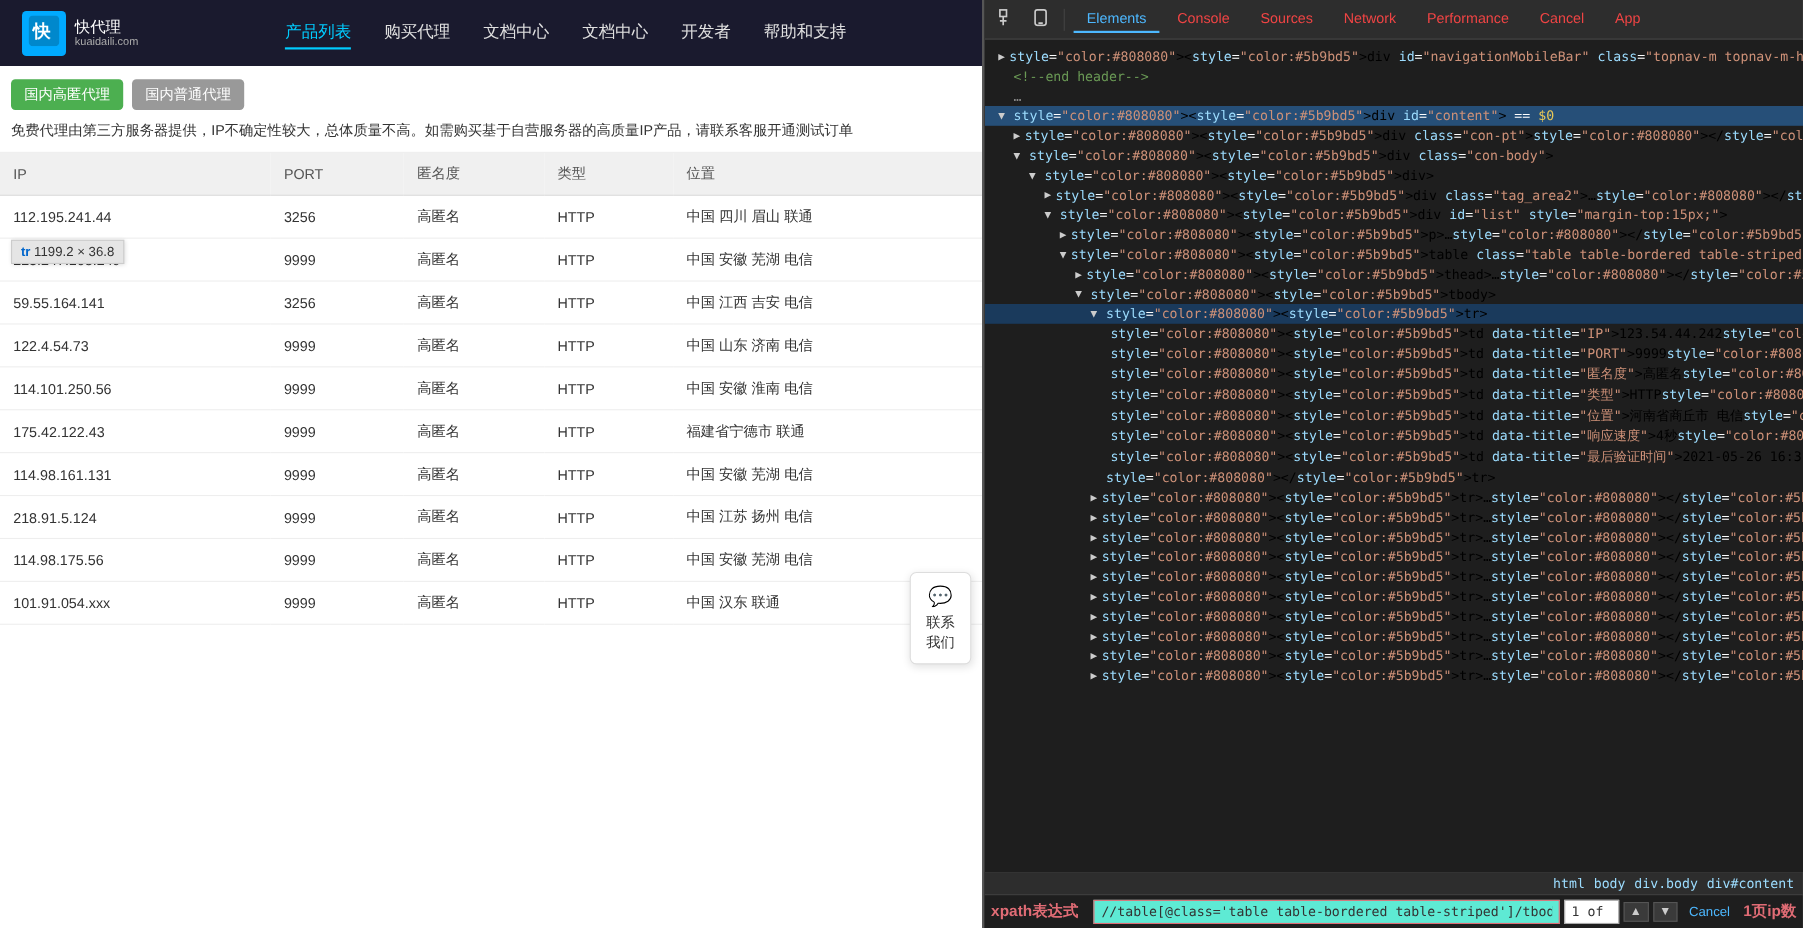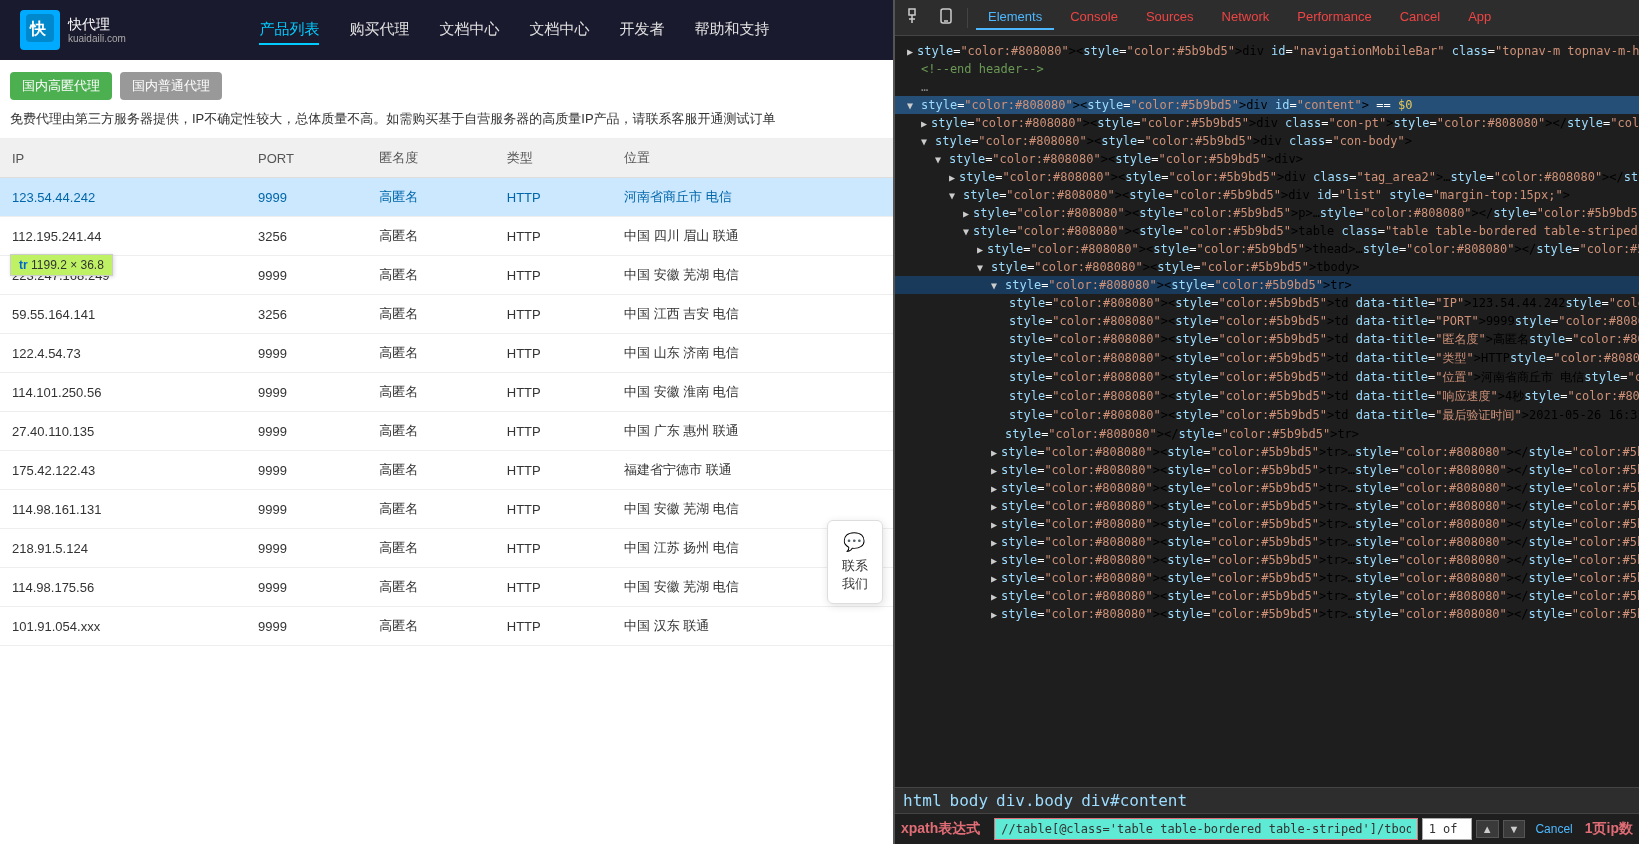--- a/index.html
+++ b/index.html
@@ -88,31 +88,30 @@
       padding: 10px 10px;
       font-size: 13px;
       color: #333;
       border-bottom: 1px solid #eee;
       flex-shrink: 0;
     }
 
     
     .tooltip-box {
       position: absolute;
-      background: #bef264;
+      background: #e5e5e5;
       border: 1px solid #ccc;
       padding: 3px 8px;
       font-size: 12px;
       color: #333;
       top: 218px;
       left: 10px;
       white-space: nowrap;
       z-index: 10;
       box-shadow: 1px 1px 4px rgba(0,0,0,0.15);
-      margin-top: 36px;
     }
     .tooltip-tr {
       font-weight: bold;
       color: #0066cc;
     }
 
     
     .table-wrapper {
       overflow-y: auto;
       flex: 1;
@@ -222,27 +221,28 @@
     .dom-line.selected-row { background: #264f78; }
     .triangle { color: #ccc; font-size: 10px; margin-right: 4px; display: inline-block; width: 10px; }
     .triangle.open::before { content: '▼'; }
     .triangle.closed::before { content: '▶'; }
     .triangle.empty { visibility: hidden; }
     .breadcrumb-bar {
       background: #2d2d2d;
       border-top: 1px solid #444;
       border-bottom: 1px solid #444;
       padding: 3px 8px;
-      font-size: 16px;
+      font-size: 12px;
       color: #9cdcfe;
       font-family: Consolas, monospace;
       display: flex;
       align-items: center;
       gap: 4px;
       flex-shrink: 0;
+      justify-content: flex-end;
     }
     .breadcrumb-item { color: #9cdcfe; cursor: pointer; }
     .xpath-input {
       flex: 1;
       background: #5eead4;
       border: 1px solid #e06c75;
       color: #333;
       font-size: 12px;
       font-family: Consolas, monospace;
       padding: 3px 6px;
@@ -321,27 +321,20 @@
       <thead>
         <tr>
           <th>IP</th>
           <th>PORT</th>
           <th>匿名度</th>
           <th>类型</th>
           <th>位置</th>
         </tr>
       </thead>
       <tbody id="proxy-tbody">
-      <tr class="selected">
-            <td>123.54.44.242</td>
-            <td>9999</td>
-            <td>高匿名</td>
-            <td>HTTP</td>
-            <td>河南省商丘市 电信</td>
-          </tr>
           <tr>
             <td>112.195.241.44</td>
             <td>3256</td>
             <td>高匿名</td>
             <td>HTTP</td>
             <td>中国 四川 眉山 联通</td>
           </tr>
           <tr>
             <td>223.247.168.249</td>
             <td>9999</td>
@@ -362,27 +355,20 @@
             <td>高匿名</td>
             <td>HTTP</td>
             <td>中国 山东 济南 电信</td>
           </tr>
           <tr>
             <td>114.101.250.56</td>
             <td>9999</td>
             <td>高匿名</td>
             <td>HTTP</td>
             <td>中国 安徽 淮南 电信</td>
-          </tr>
-          <tr>
-            <td>27.40.110.135</td>
-            <td>9999</td>
-            <td>高匿名</td>
-            <td>HTTP</td>
-            <td>中国 广东 惠州 联通</td>
           </tr>
           <tr>
             <td>175.42.122.43</td>
             <td>9999</td>
             <td>高匿名</td>
             <td>HTTP</td>
             <td>福建省宁德市 联通</td>
           </tr>
           <tr>
             <td>114.98.161.131</td>

